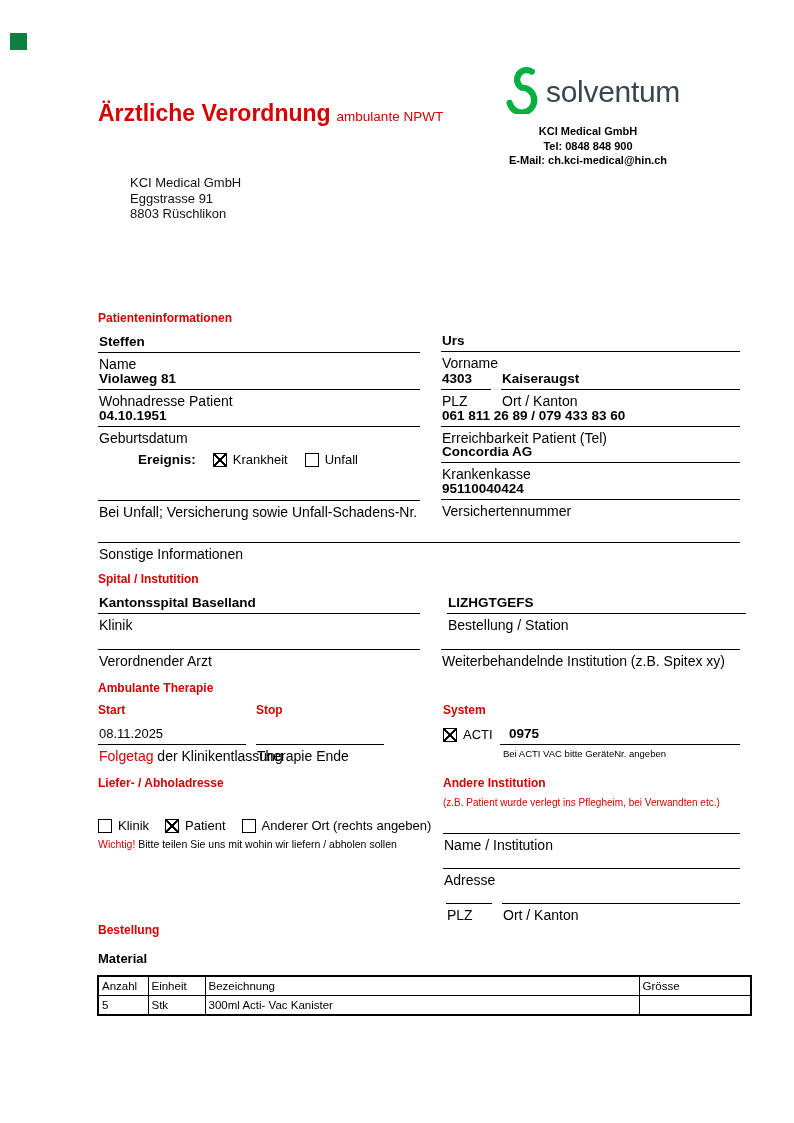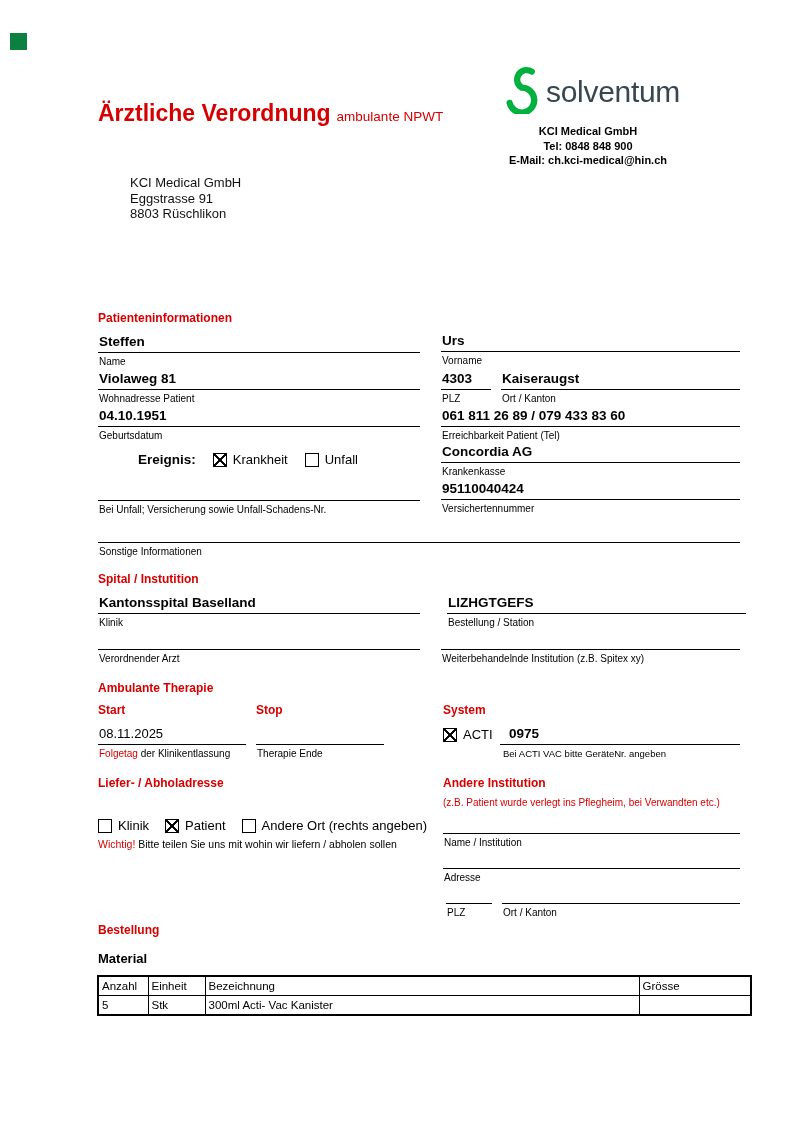--- a/index.html
+++ b/index.html
@@ -12,21 +12,21 @@
   .title-small{font-size:13.5px;font-weight:normal;color:#d60000;margin-left:6px;}
   .logo-row{display:flex;align-items:center;gap:4px;}
   .logo-word{font-size:30px;color:#37474f;letter-spacing:-0.3px;}
   .contact{width:240px;text-align:center;font-size:11px;font-weight:bold;line-height:14.5px;}
   .sender{font-size:13px;line-height:15.5px;color:#111;}
   
   .h-red{font-size:12px;font-weight:bold;color:#d60000;white-space:nowrap;}
   .fld .fv{min-height:15px;font-size:13.5px;font-weight:bold;line-height:15px;
            padding:0 0 3px 1px;border-bottom:1.5px solid #000;white-space:nowrap;}
   .fld .fv.reg{font-weight:normal;font-size:13px;}
-  .fld .fl{font-size:10px;padding-top:2.5px;padding-left:1px;white-space:nowrap;}
+  .fld .fl{font-size:14px;padding-top:2.5px;padding-left:1px;white-space:nowrap;}
   .small-red{color:#d60000;font-size:10.5px;white-space:nowrap;}
   .note{font-size:10.5px;white-space:nowrap;}
   .note .red{color:#d60000;}
   
   .cbrow{display:flex;align-items:center;font-size:13px;white-space:nowrap;}
   .cb{display:inline-block;width:12px;height:12px;border:1.7px solid #000;
       box-sizing:content-box;background:#fff;flex:0 0 auto;}
   .cb.checked{background-image:
       linear-gradient(to top right,transparent 43%,#000 46%,#000 54%,transparent 57%),
       linear-gradient(to bottom right,transparent 43%,#000 46%,#000 54%,transparent 57%);}
@@ -179,21 +179,21 @@
   <div class="abs h-red" style="left:98px;top:776px;">Liefer- / Abholadresse</div>
   <div class="abs h-red" style="left:443px;top:776px;">Andere Institution</div>
   <div class="abs small-red" style="left:443px;top:797px;font-size:10px;">(z.B. Patient wurde verlegt ins Pflegheim, bei Verwandten etc.)</div>
 
   <div class="abs cbrow" style="left:98px;top:818px;">
     <span class="cb"></span>
     <span style="margin-left:6px;">Klinik</span>
     <span class="cb checked" style="margin-left:16px;"></span>
     <span style="margin-left:6px;">Patient</span>
     <span class="cb" style="margin-left:16px;"></span>
-    <span style="margin-left:6px;">Andere Ort (rechts angeben)</span>
+    <span style="margin-left:6px;">Anderer Ort (rechts angeben)</span>
   </div>
   <div class="abs note" style="left:98px;top:838px;">
     <span class="red">Wichtig!</span><span> Bitte teilen Sie uns mit wohin wir liefern / abholen sollen</span>
   </div>
 
   <div class="abs fld" style="left:443px;top:815px;width:297px;">
     <div class="fv"></div>
     <div class="fl">Name / Institution</div>
   </div>
   <div class="abs fld" style="left:443px;top:850px;width:297px;">

